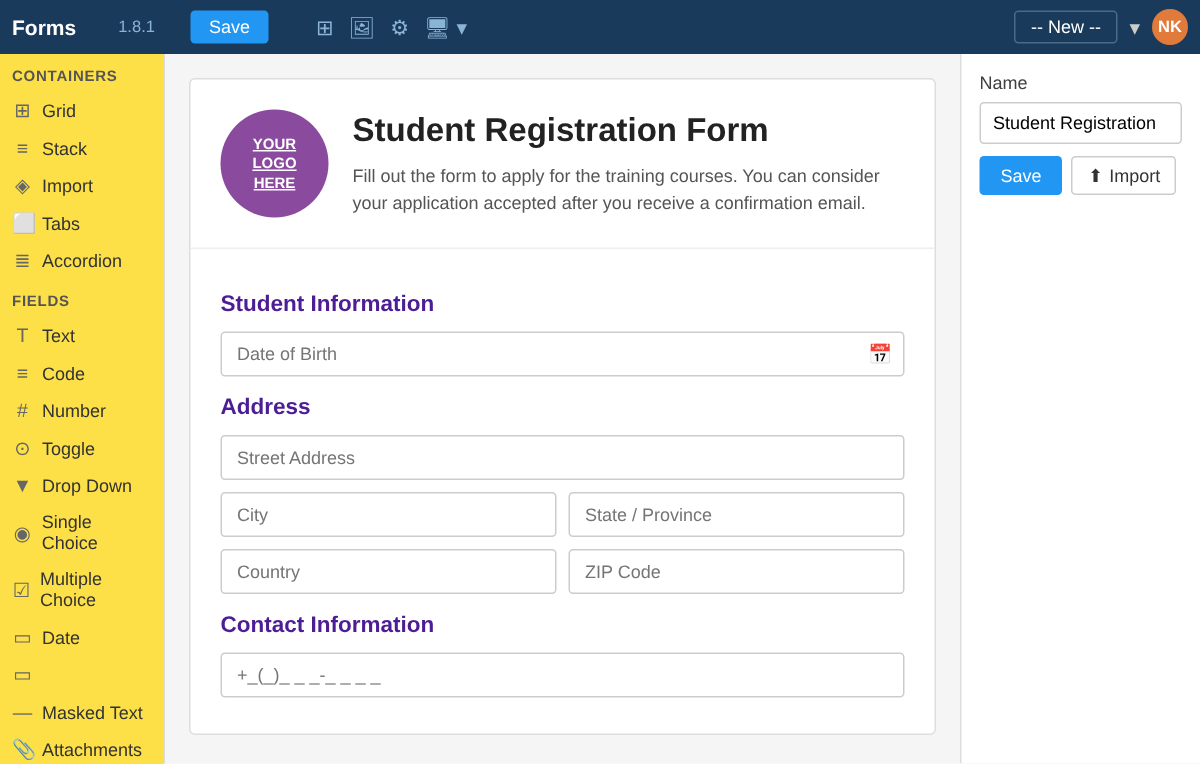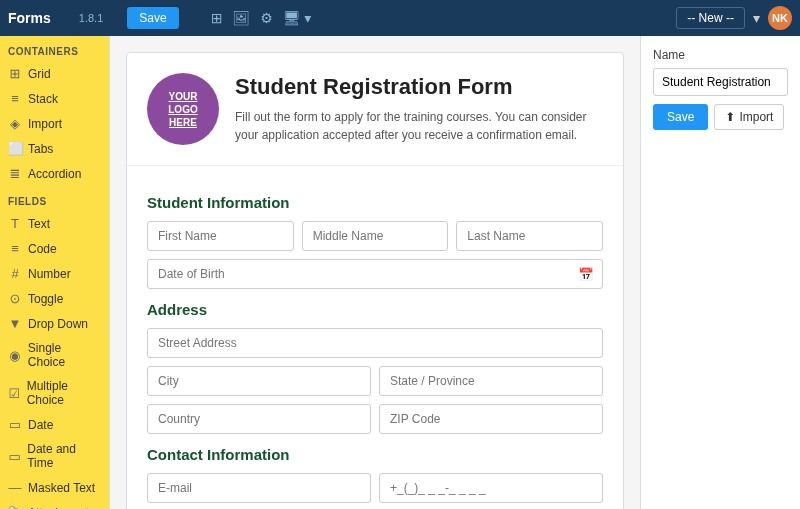--- a/index.html
+++ b/index.html
@@ -30,21 +30,21 @@
     .form-card { background: white; border: 1px solid #ddd; border-radius: 4px; max-width: 500px; margin: 0 auto; }
 
     
     .form-header { display: flex; align-items: center; gap: 16px; padding: 20px; border-bottom: 1px solid #eee; }
     .logo-placeholder { width: 72px; height: 72px; border-radius: 50%; background: #8a4a9e; display: flex; align-items: center; justify-content: center; color: white; font-size: 10px; font-weight: 700; text-align: center; flex-shrink: 0; line-height: 1.3; text-decoration: underline; }
     .form-title { font-size: 22px; font-weight: 600; color: #222; margin-bottom: 8px; }
     .form-desc { font-size: 12px; color: #555; line-height: 1.5; }
 
     
     .form-body { padding: 16px 20px; }
-    .section-title { font-size: 15px; font-weight: 600; color: #14532d; margin: 12px 0 10px 0; }
+    .section-title { font-size: 15px; font-weight: 600; color: #4c1d95; margin: 12px 0 10px 0; }
     .form-row { display: flex; gap: 8px; margin-bottom: 8px; }
     .form-field { flex: 1; border: 1px solid #ccc; border-radius: 3px; padding: 7px 10px; font-size: 12px; color: #999; background: #fff; min-width: 0; }
     .form-field-date { position: relative; flex: 1; border-radius: 13px; }
     .form-field-date input { width: 100%; border: 1px solid #ccc; border-radius: 3px; padding: 7px 28px 7px 10px; font-size: 12px; color: #999; background: #fff; }
     .calendar-icon { position: absolute; right: 8px; top: 50%; transform: translateY(-50%); color: #888; font-size: 13px; }
 
     
     .right-panel { width: 160px; background: #fff; border-left: 1px solid #ddd; padding: 12px; flex-shrink: 0; }
     .right-panel-label { font-size: 12px; color: #404040; margin-bottom: 6px; }
     .right-panel-input { width: 100%; border: 1px solid #ccc; border-radius: 3px; padding: 6px 8px; font-size: 12px; margin-bottom: 8px; }
@@ -125,21 +125,20 @@
     <div class="sidebar-item">
       <span class="sidebar-item-icon">☑</span>
       <span>Multiple Choice</span>
     </div>
     <div class="sidebar-item">
       <span class="sidebar-item-icon">▭</span>
       <span>Date</span>
     </div>
     <div class="sidebar-item">
       <span class="sidebar-item-icon">▭</span>
-      <span>Date and Time</span>
     </div>
     <div class="sidebar-item">
       <span class="sidebar-item-icon">—</span>
       <span>Masked Text</span>
     </div>
     <div class="sidebar-item">
       <span class="sidebar-item-icon">📎</span>
       <span>Attachments</span>
     </div>
 
@@ -153,25 +152,20 @@
         <div>
           <div class="form-title">Student Registration Form</div>
           <div class="form-desc">Fill out the form to apply for the training courses. You can consider your application accepted after you receive a confirmation email.</div>
         </div>
       </div>
 
       <div class="form-body">
 
         <div class="section-title">Student Information</div>
         <div class="form-row">
-          <input class="form-field" placeholder="First Name" style="">
-          <input class="form-field" placeholder="Middle Name" style="">
-          <input class="form-field" placeholder="Last Name" style="">
-        </div>
-        <div class="form-row">
           <div class="form-field-date">
             <input placeholder="Date of Birth" style="">
             <span class="calendar-icon">📅</span>
           </div>
         </div>
 
         <div class="section-title">Address</div>
         <div class="form-row">
           <input class="form-field" placeholder="Street Address" style="">
         </div>
@@ -179,21 +173,20 @@
           <input class="form-field" placeholder="City" style="">
           <input class="form-field" placeholder="State / Province" style="">
         </div>
         <div class="form-row">
           <input class="form-field" placeholder="Country" style="">
           <input class="form-field" placeholder="ZIP Code" style="">
         </div>
 
         <div class="section-title">Contact Information</div>
         <div class="form-row">
-          <input class="form-field" placeholder="E-mail" style="flex: 1 1 0%;">
           <input class="form-field" placeholder="+_(_)_ _ _-_ _ _ _" style="flex: 1 1 0%;">
         </div>
 
       </div>
     </div>
   </div>
 
   <div class="right-panel">
     <div class="right-panel-label">Name</div>
     <input class="right-panel-input" value="Student Registration" style="">

